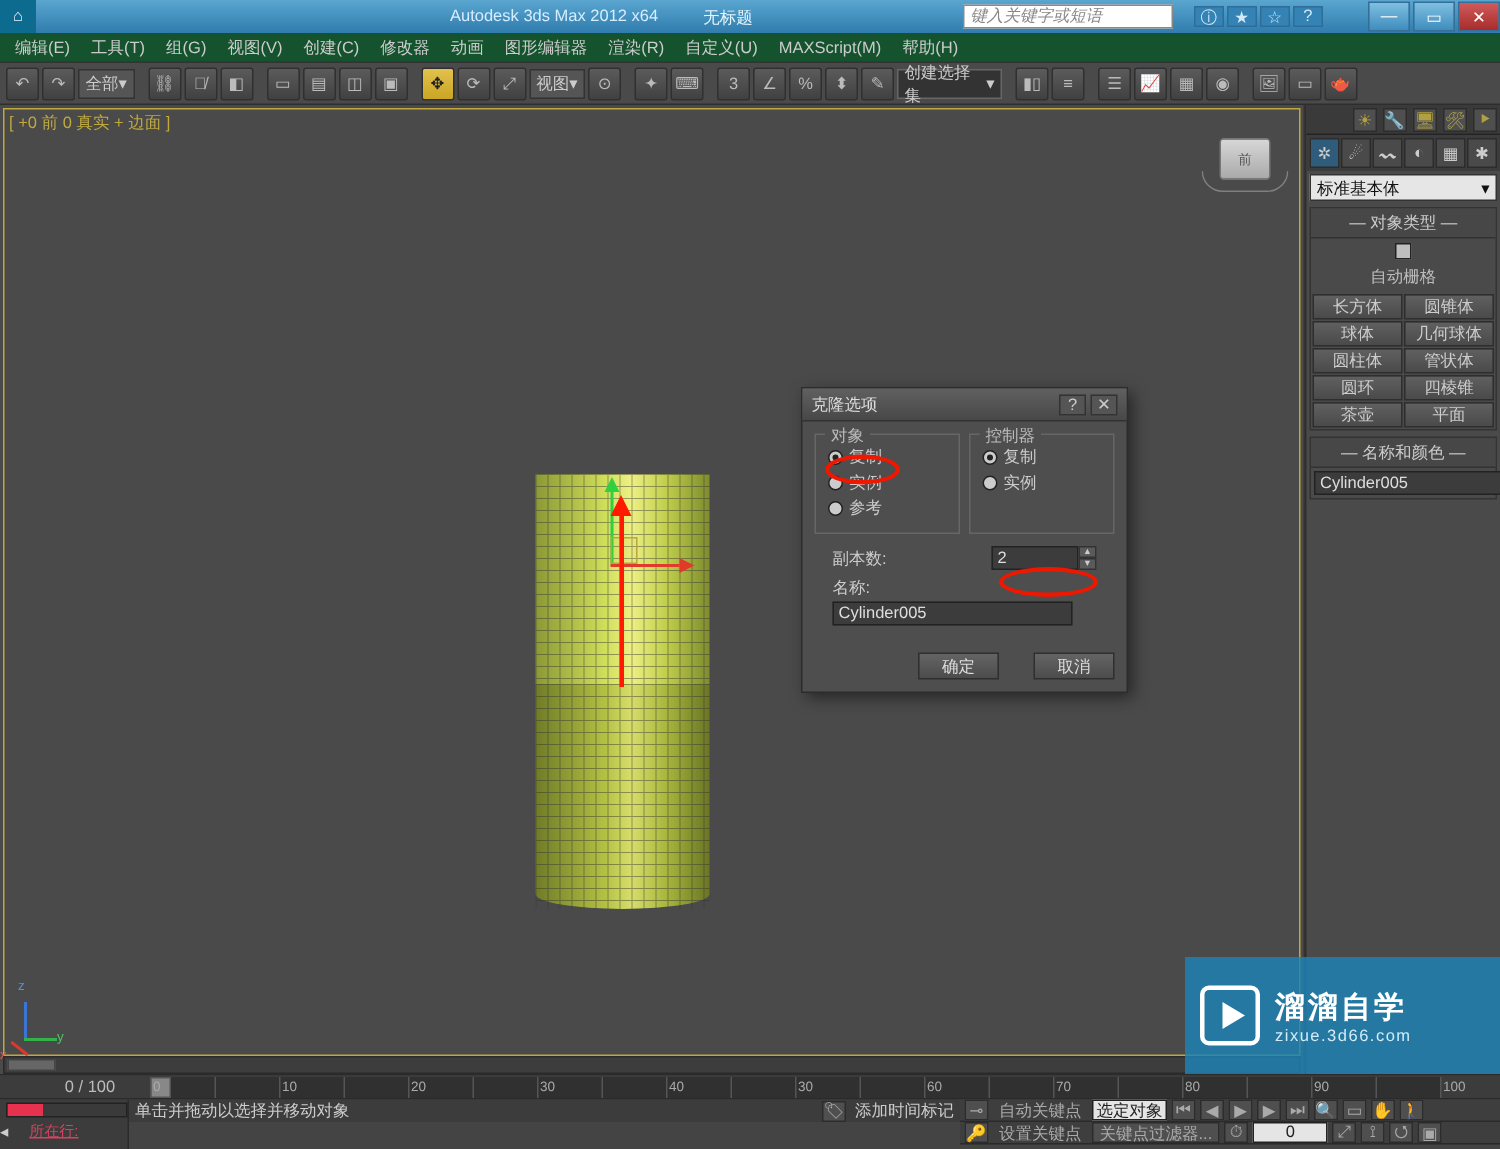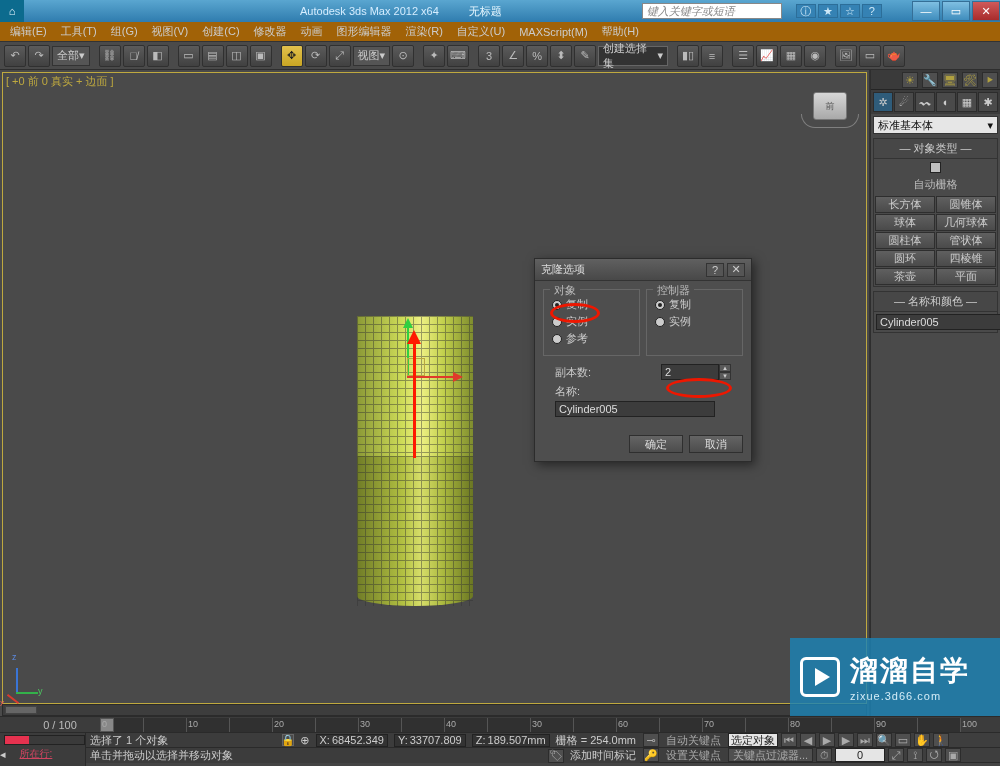--- a/index.html
+++ b/index.html
@@ -11,21 +11,21 @@
 .titlebar .title { flex: 0 0 auto; color:#d5edff; margin-left: 270px; }
 .titlebar .doc { color:#e6f7ff; margin-left: 30px; }
 .titlebar .search { margin-left: 140px; width: 140px; height:16px; background:#fff; border:1px solid #888; color:#888; padding:0 4px; line-height:14px; font-style:italic;}
 .titlebar .winicons { margin-left: 14px; display:flex; gap:2px;}
 .titlebar .winicons span { width:20px; height:14px; background:#3582b4; border:1px solid #2c6e99; display:flex;align-items:center;justify-content:center;color:#cfe9f8; }
 .titlebar .right { margin-left:auto; display:flex; }
 .titlebar .right .btn { width:28px; height:20px; background:linear-gradient(#7fbfe2,#3f8dbd); border:1px solid #356f97; margin-left:2px; display:flex;align-items:center;justify-content:center;color:#fff;}
 .titlebar .right .btn.close { background:linear-gradient(#d05a5a,#a82c2c); }
 
 
-.menubar { height:20px; background:#a16207; display:flex; align-items:center; padding:0 4px; gap:2px; border-bottom:1px solid #333;text-align:center;}
+.menubar { height:20px; background:#14532d; display:flex; align-items:center; padding:0 4px; gap:2px; border-bottom:1px solid #333;text-align:center;}
 .menubar .item { padding:2px 6px; color:#ccc; cursor:pointer; }
 
 
 .toolbar { height:28px; background:#4a4a4a; display:flex; align-items:center; padding:0 4px; gap:2px; border-bottom:1px solid #2e2e2e;}
 .tbtn { width:22px; height:22px; background:linear-gradient(#5b5b5b,#414141); border:1px solid #303030; display:flex; align-items:center; justify-content:center; color:#bbb; border-radius:2px; cursor:pointer; }
 .tbtn.active { background:linear-gradient(#e2c14d,#caa623); color:#222;}
 .tsel { height:20px; background:#555; border:1px solid #333; color:#ccc; padding:0 4px; display:flex; align-items:center;}
 .tsep { width:5px; }
 .tcombo { height:20px; background:#333; border:1px solid #666; color:#ccc; padding:0 4px; width:70px; display:flex;align-items:center;justify-content:flex-start;}
 
@@ -81,21 +81,21 @@
 .radio-row .dot { width:10px;height:10px;border-radius:50%;border:1px solid #222;background:#ccc;display:flex;align-items:center;justify-content:center;}
 .radio-row.on .dot::after{content:"";width:4px;height:4px;background:#222;border-radius:50%;}
 .form-row { display:flex; align-items:center; gap:6px; margin:4px 12px;}
 .form-row label { width:56px; color:#ccc; }
 .spinner { display:flex; }
 .spinner input { width:58px; height:16px; background:#3c3c3c; border:1px solid #222; color:#ddd; padding:0 3px;}
 .spinner .sp { display:flex; flex-direction:column;}
 .spinner .sp span { width:12px; height:8px; background:#5a5a5a; border:1px solid #333; font-size:7px; line-height:6px; text-align:center; cursor:pointer;}
 .name-input { width:160px; height:16px; background:#3c3c3c; border:1px solid #222; color:#ddd; padding:0 3px;}
 .dlg-buttons { display:flex; justify-content:flex-end; gap:6px; padding:6px 8px 8px;}
-.dlg-buttons .btn { width:54px; height:18px; background:linear-gradient(#646464,#4c4c4c); border:1px solid #2f2f2f; color:#ddd; display:flex;align-items:center;justify-content:center; cursor:pointer;}
+.dlg-buttons .btn { width:54px; height:18px; background:linear-gradient(#646464,#4c4c4c); border:1px solid #2f2f2f; color:#ddd; display:flex;align-items:center;justify-content:center; cursor:pointer;margin-left:17px;}
 
 .red-oval { position:absolute; border:3px solid #ee1700; border-radius:50%; pointer-events:none;}
 .ov1 { width:50px; height:20px; left:550px; top:303px;}
 .ov2 { width:66px; height:20px; left:666px; top:378px;}
 
 
 .cmdpanel { width:130px; background:#4a4a4a; border-left:1px solid #2e2e2e; display:flex; flex-direction:column;}
 .cmd-top { height:20px; display:flex; justify-content:flex-end; gap:4px; padding:2px; background:#3a3a3a; border-bottom:1px solid #242424;}
 .cmd-top span { width:16px;height:16px;background:#4f4f4f;border:1px solid #2d2d2d;display:flex;align-items:center;justify-content:center;color:#b0a040;}
 .cmd-tabs { display:flex; background:#3c3c3c; padding:2px; gap:1px;}
@@ -131,21 +131,21 @@
 .status .info .l2 { height:15px; background:#3c3c3c; display:flex;align-items:center;color:#ccc;padding:0 4px; gap:6px;}
 .status .ctrls { width:360px; display:flex; flex-direction:column;}
 .status .ctrls .c1,.status .ctrls .c2 { height:15px; display:flex; align-items:center; gap:3px; padding:0 3px; background:#3e3e3e; border-bottom:1px solid #2a2a2a;}
 .mini { width:16px;height:14px;background:#4f4f4f;border:1px solid #2c2c2c;display:flex;align-items:center;justify-content:center;color:#aaa;cursor:pointer;}
 .mini.lbl { width:auto; padding:0 4px; background:transparent; border:none;}
 .mini.input { width:50px; background:#e5e5e5; color:#222; border:1px solid #222;}
 
 .watermark { position:absolute; right:0; bottom:50px; width:210px; height:78px; background:rgba(28,130,180,.82); display:flex; align-items:center; gap:10px; padding:0 10px;}
 .watermark .play { width:40px;height:40px;border:3px solid #fff;border-radius:6px;display:flex;align-items:center;justify-content:center;}
 .watermark .play::after{content:"";width:0;height:0;border-top:9px solid transparent;border-bottom:9px solid transparent;border-left:15px solid #fff;margin-left:4px;}
-.watermark .txt .t1 { color:#fff; font-size:28px; font-weight:bold; letter-spacing:2px;}
+.watermark .txt .t1 { color:#fff; font-size:20px; font-weight:bold; letter-spacing:2px;}
 .watermark .txt .t2 { color:#d3ecf7; font-size:11px; letter-spacing:1px;}
 </style>
 </head>
 <body>
 
 <div class="titlebar">
   <div class="logo">⌂</div>
   <span class="title">Autodesk 3ds Max 2012 x64</span>
   <span class="doc">无标题</span>
   <div class="search">键入关键字或短语</div>
@@ -410,30 +410,20 @@
     <div class="sel">
       <div class="srow">
           <div class="bar"></div>
         </div>
       <div class="srow">
           <span style="color:#ccc">◂</span>
           <span class="lbl2">所在行:</span>
         </div>
     </div>
     <div class="info">
-      <div class="l1">
-        <span>选择了 1 个对象</span>
-        <span style="flex:1"></span>
-        <span class="lock">🔒</span>
-        <span>⊕</span>
-        <span class="coord">X: <span>68452.349</span></span>
-        <span class="coord">Y: <span>33707.809</span></span>
-        <span class="coord">Z: <span>189.507mm</span></span>
-        <span>栅格 = 254.0mm</span>
-      </div>
       <div class="l2">
         <span>单击并拖动以选择并移动对象</span>
         <span style="flex:1"></span>
         <span class="mini">🏷</span>
         <span>添加时间标记</span>
       </div>
     </div>
     <div class="ctrls">
       <div class="c1">
         <span class="mini">⊸</span>

